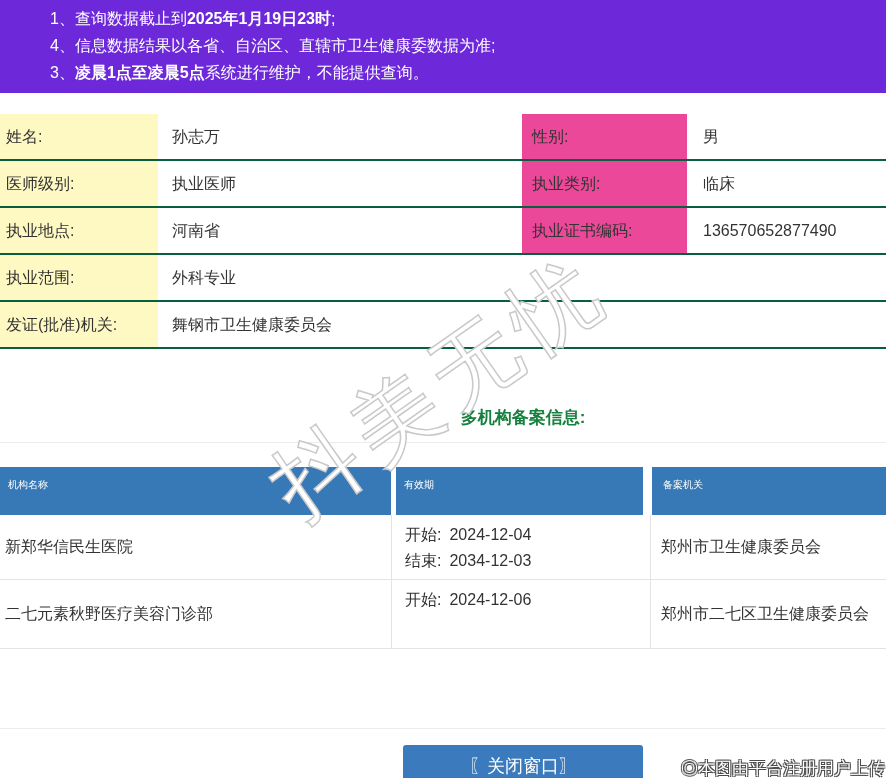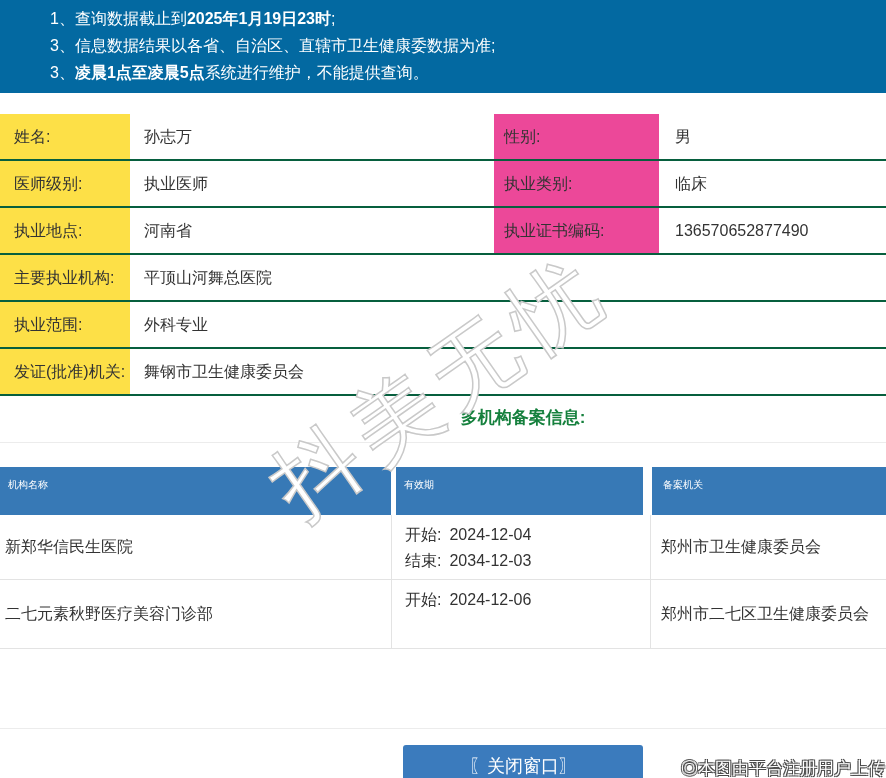--- a/index.html
+++ b/index.html
@@ -5,32 +5,32 @@
   * { margin:0; padding:0; box-sizing:border-box; }
   html,body { width:886px; height:778px; }
   body {
     position:relative; overflow:hidden; background:#ffffff;
     font-family:"Liberation Sans", sans-serif; color:#333;
   }
 
   
   .notice-bar {
     position:absolute; left:0; top:0; width:886px; height:93px;
-    background:#0369a1; color:#ffffff;
+    background:#6d28d9; color:#ffffff;
     padding:5px 0 0 50px; font-size:16px; line-height:27px;
   }
   .notice-line b { font-weight:bold; }
 
   
   .info-table { position:absolute; left:0; top:114px; width:886px; }
   .info-row {
     display:flex; height:47px; border-bottom:2px solid #075f3e;
     font-size:16px; line-height:45px;
   }
-  .cell-label   { width:130px; background:#fde047; padding-left:14px; }
+  .cell-label   { width:158px; background:#fef9c3; padding-left:6px; }
   .cell-value   { width:364px; padding-left:14px; }
   .cell-label2  { width:165px; background:#ec4899; padding-left:10px; }
   .cell-value2  { flex:1; padding-left:16px; }
   .cell-value-wide { flex:1; padding-left:14px; }
 
   
   .section-heading {
     position:absolute; left:0; top:396px; width:886px; height:47px;
     border-bottom:1px solid #ececec;
   }
@@ -75,21 +75,21 @@
     position:absolute; right:1px; top:757px;
     font-size:17px; color:#ffffff; z-index:41; pointer-events:none;
     text-shadow:-1px -1px 0 #4a4a4a, 1px -1px 0 #4a4a4a, -1px 1px 0 #4a4a4a, 1px 1px 0 #4a4a4a;
   }
 </style>
 </head>
 <body>
 
 <div class="notice-bar">
   <div class="notice-line"><span>1、查询数据截止到</span><b>2025年1月19日23时</b><span>;</span></div>
-  <div class="notice-line"><span>3、信息数据结果以各省、自治区、直辖市卫生健康委数据为准;</span></div>
+  <div class="notice-line"><span>4、信息数据结果以各省、自治区、直辖市卫生健康委数据为准;</span></div>
   <div class="notice-line"><span>3、</span><b>凌晨1点至凌晨5点</b><span>系统进行维护，不能提供查询。</span></div>
 </div>
 
 <div class="info-table">
   <div class="info-row">
     <div class="cell-label">姓名:</div>
     <div class="cell-value">孙志万</div>
     <div class="cell-label2">性别:</div>
     <div class="cell-value2">男</div>
   </div>
@@ -97,24 +97,20 @@
     <div class="cell-label">医师级别:</div>
     <div class="cell-value">执业医师</div>
     <div class="cell-label2">执业类别:</div>
     <div class="cell-value2">临床</div>
   </div>
   <div class="info-row">
     <div class="cell-label">执业地点:</div>
     <div class="cell-value">河南省</div>
     <div class="cell-label2">执业证书编码:</div>
     <div class="cell-value2">136570652877490</div>
-  </div>
-  <div class="info-row">
-    <div class="cell-label">主要执业机构:</div>
-    <div class="cell-value-wide">平顶山河舞总医院</div>
   </div>
   <div class="info-row">
     <div class="cell-label">执业范围:</div>
     <div class="cell-value-wide">外科专业</div>
   </div>
   <div class="info-row">
     <div class="cell-label">发证(批准)机关:</div>
     <div class="cell-value-wide">舞钢市卫生健康委员会</div>
   </div>
 </div>

